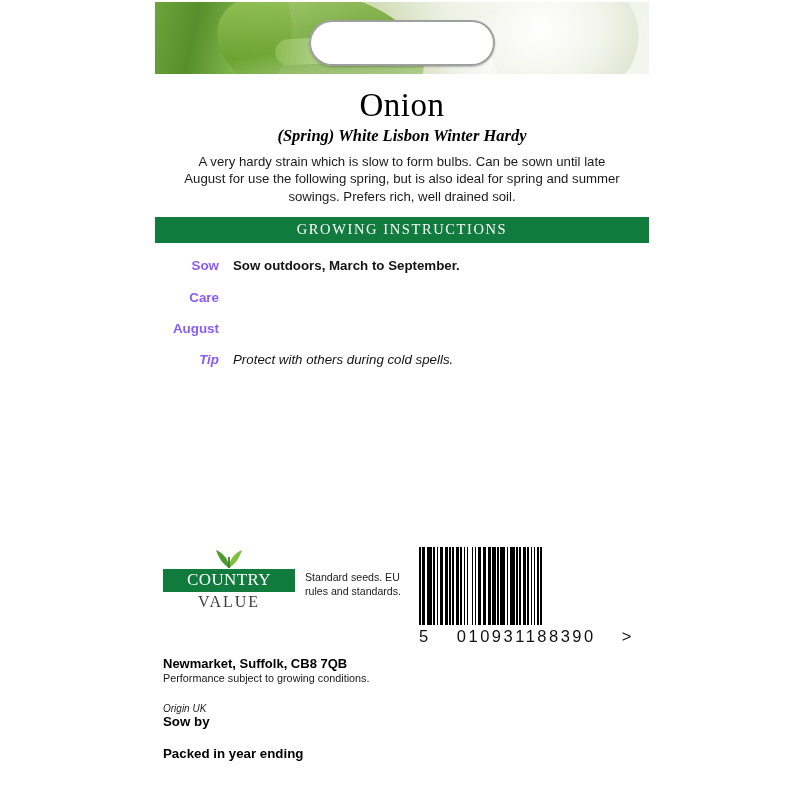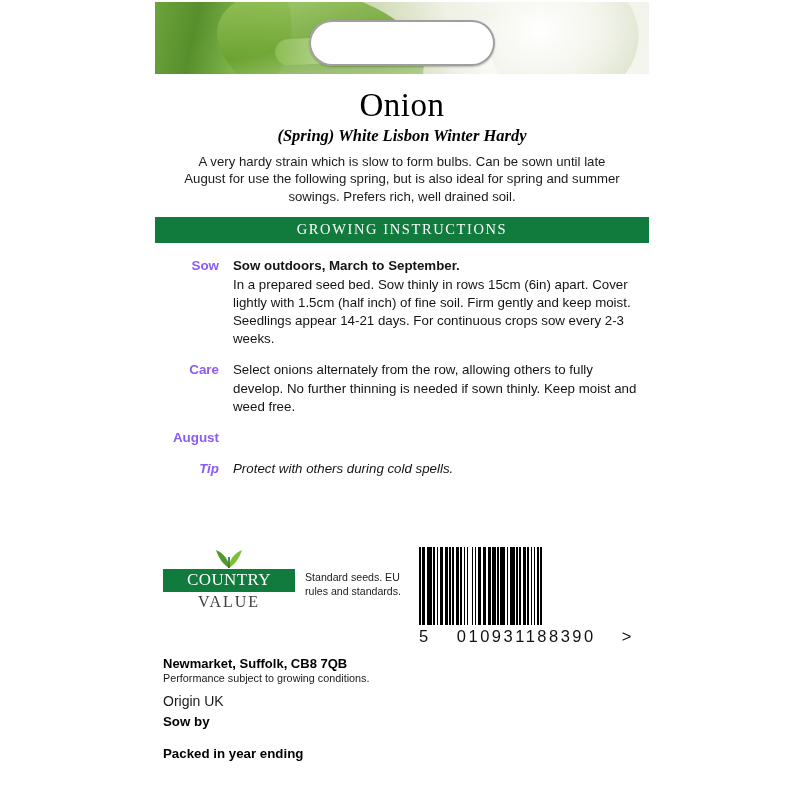--- a/index.html
+++ b/index.html
@@ -250,23 +250,24 @@
     font-size: 13px;
     font-weight: bold;
     color: #000;
   }
   .addr .line2 {
     font-size: 10.8px;
     color: #1a1a1a;
     margin-top: 1px;
   }
   .addr .line3 {
-    font-size: 14px;
+    font-size: 10px;
+    font-style: italic;
     color: #1a1a1a;
-    margin-top: 9px;
+    margin-top: 19px;
   }
 
   .bottom-lines {
     position: absolute;
     left: 8px;
     top: 712px;
     width: 400px;
   }
   .bottom-lines div {
     font-size: 13.3px;
@@ -297,29 +298,25 @@
   </div>
 
   <div class="green-bar">GROWING INSTRUCTIONS</div>
 
   <div class="instructions">
 
     <div class="row">
       <div class="label">Sow</div>
       <div class="body">
         <span class="lead">Sow outdoors, March to September.</span>
-        <span>In a prepared seed bed. Sow thinly in rows 15cm (6in) apart. Cover lightly with 1.5cm (half inch) of fine soil. Firm gently and keep moist. Seedlings appear 14-21 days. For continuous crops sow every 2-3 weeks.</span>
       </div>
     </div>
 
     <div class="row">
       <div class="label">Care</div>
-      <div class="body">
-        <span>Select onions alternately from the row, allowing others to fully develop. No further thinning is needed if sown thinly. Keep moist and weed free.</span>
-      </div>
     </div>
 
     <div class="row">
       <div class="label">August</div>
     </div>
 
     <div class="row tip">
       <div class="label">Tip</div>
       <div class="body">
         <span>Protect with others during cold spells.</span>

